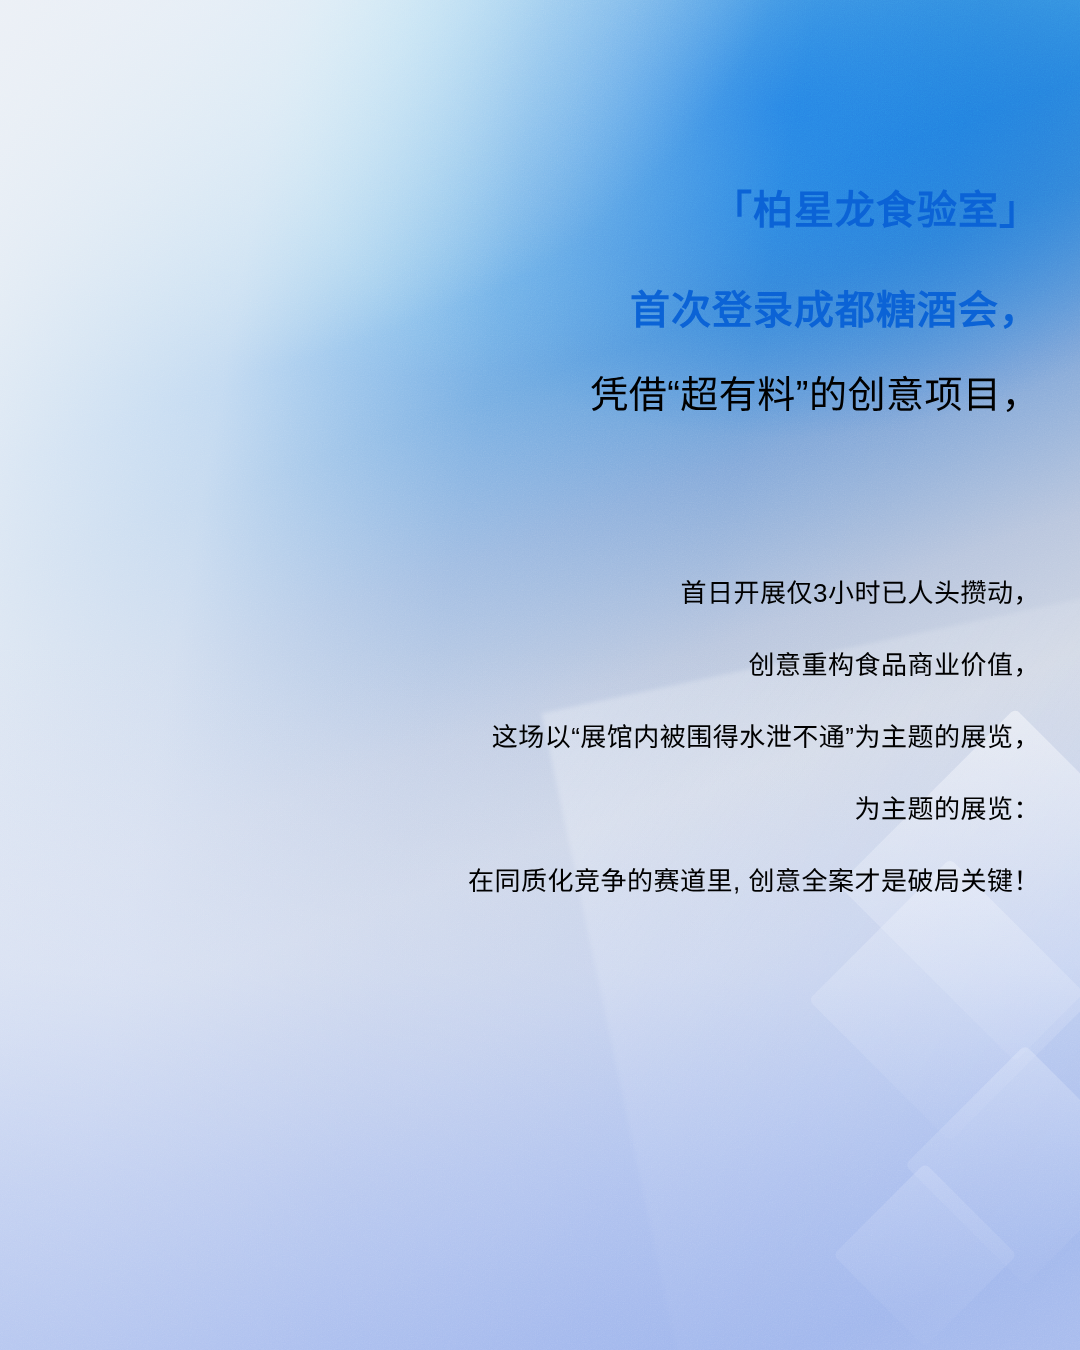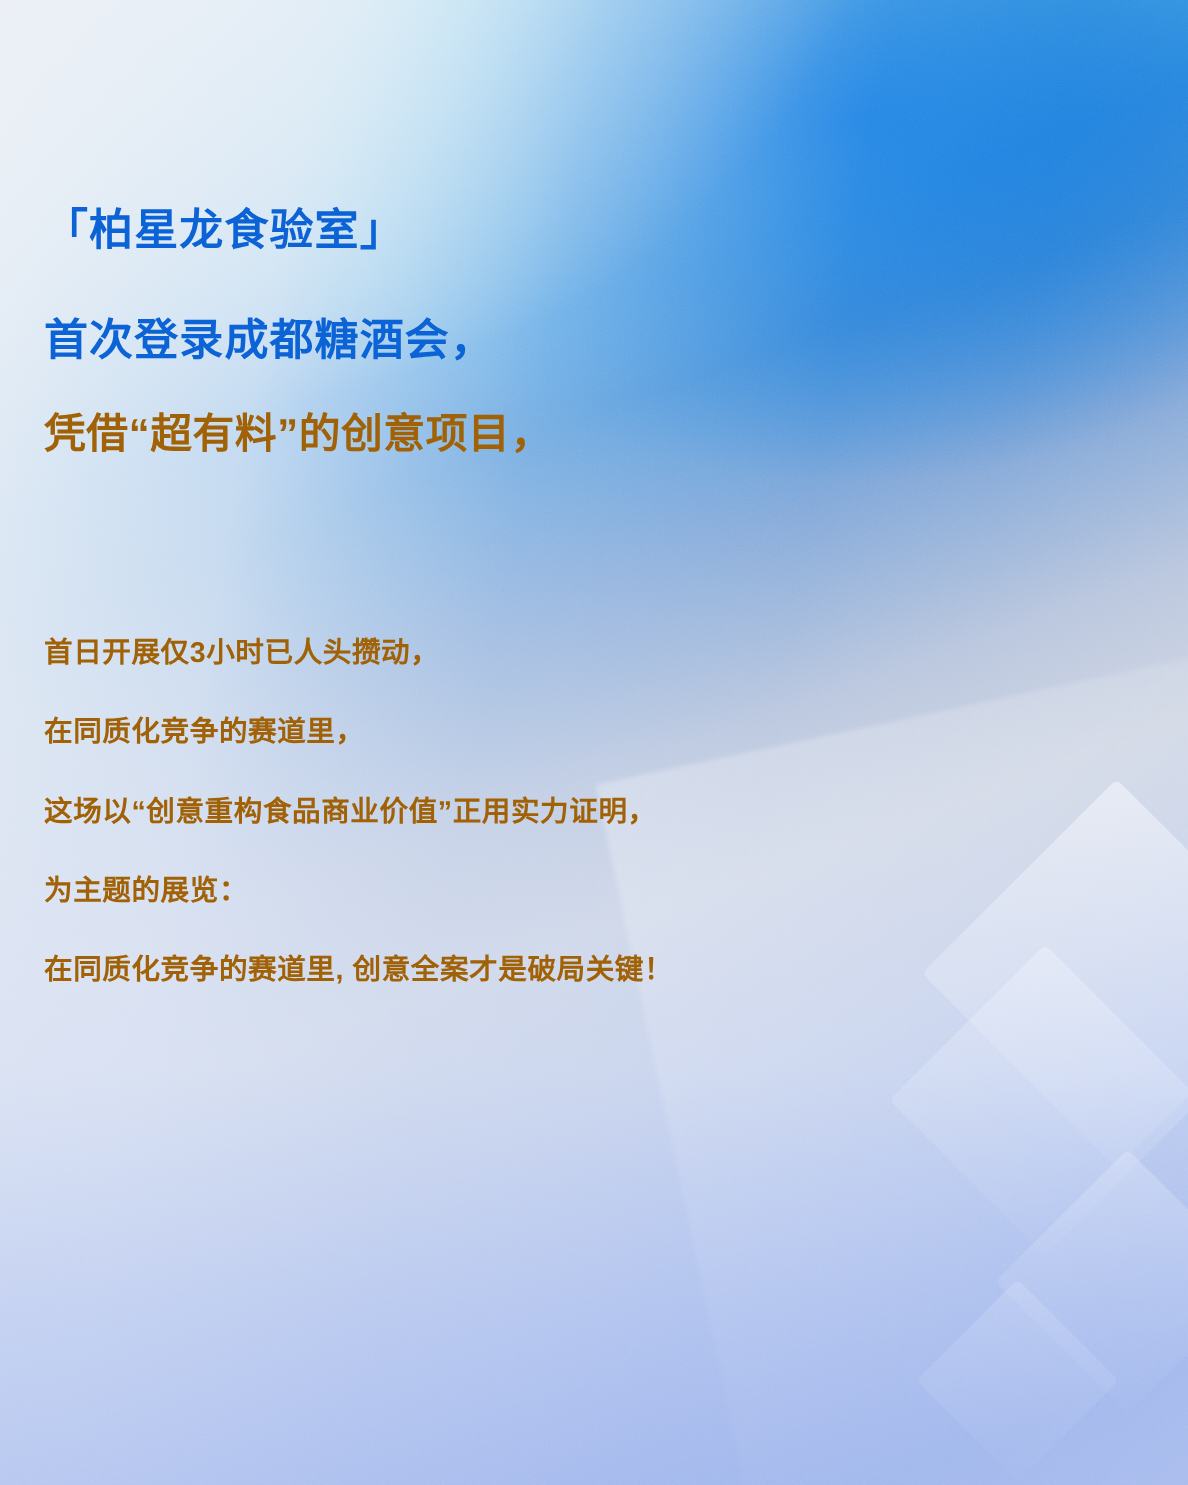--- a/index.html
+++ b/index.html
@@ -99,31 +99,32 @@
     position: absolute;
     inset: 0;
     opacity: 0.30;
     mix-blend-mode: overlay;
     pointer-events: none;
   }
 
   
   .content {
     position: absolute;
-    left: 40px;
+    left: 30px;
     top: 190px;
     width: 1010px;
+    text-align: right;
   }
   .line {
     font-size: 38px;
     line-height: 1.0;
-    color: #a16207;
+    color: #000000;
     letter-spacing: 0.5px;
     margin-bottom: 46px;
-    font-weight: 700;
+    font-weight: 400;
     white-space: nowrap;
   }
   .line.head {
     color: #0b63d6;
     font-weight: 700;
     font-size: 40px;
     letter-spacing: 1px;
   }
   .line.head.h1 { margin-bottom: 60px; }
   .line.head.h2 { }
@@ -166,22 +167,22 @@
 
     <div class="line head h2">首次登录成都糖酒会，</div>
 
     <div class="line">凭借“超有料”的创意项目，</div>
 
 
     <div class="spacer"></div>
 
     <div class="line big">首日开展仅3小时已人头攒动，</div>
 
-    <div class="line big">在同质化竞争的赛道里，</div>
+    <div class="line big">创意重构食品商业价值，</div>
 
-    <div class="line big">这场以“创意重构食品商业价值”正用实力证明，</div>
+    <div class="line big">这场以“展馆内被围得水泄不通”为主题的展览，</div>
 
     <div class="line big">为主题的展览：</div>
 
     <div class="line big tight">在同质化竞争的赛道里, 创意全案才是破局关键！</div>
 
   </div>
 </div>
 
 </body></html>

